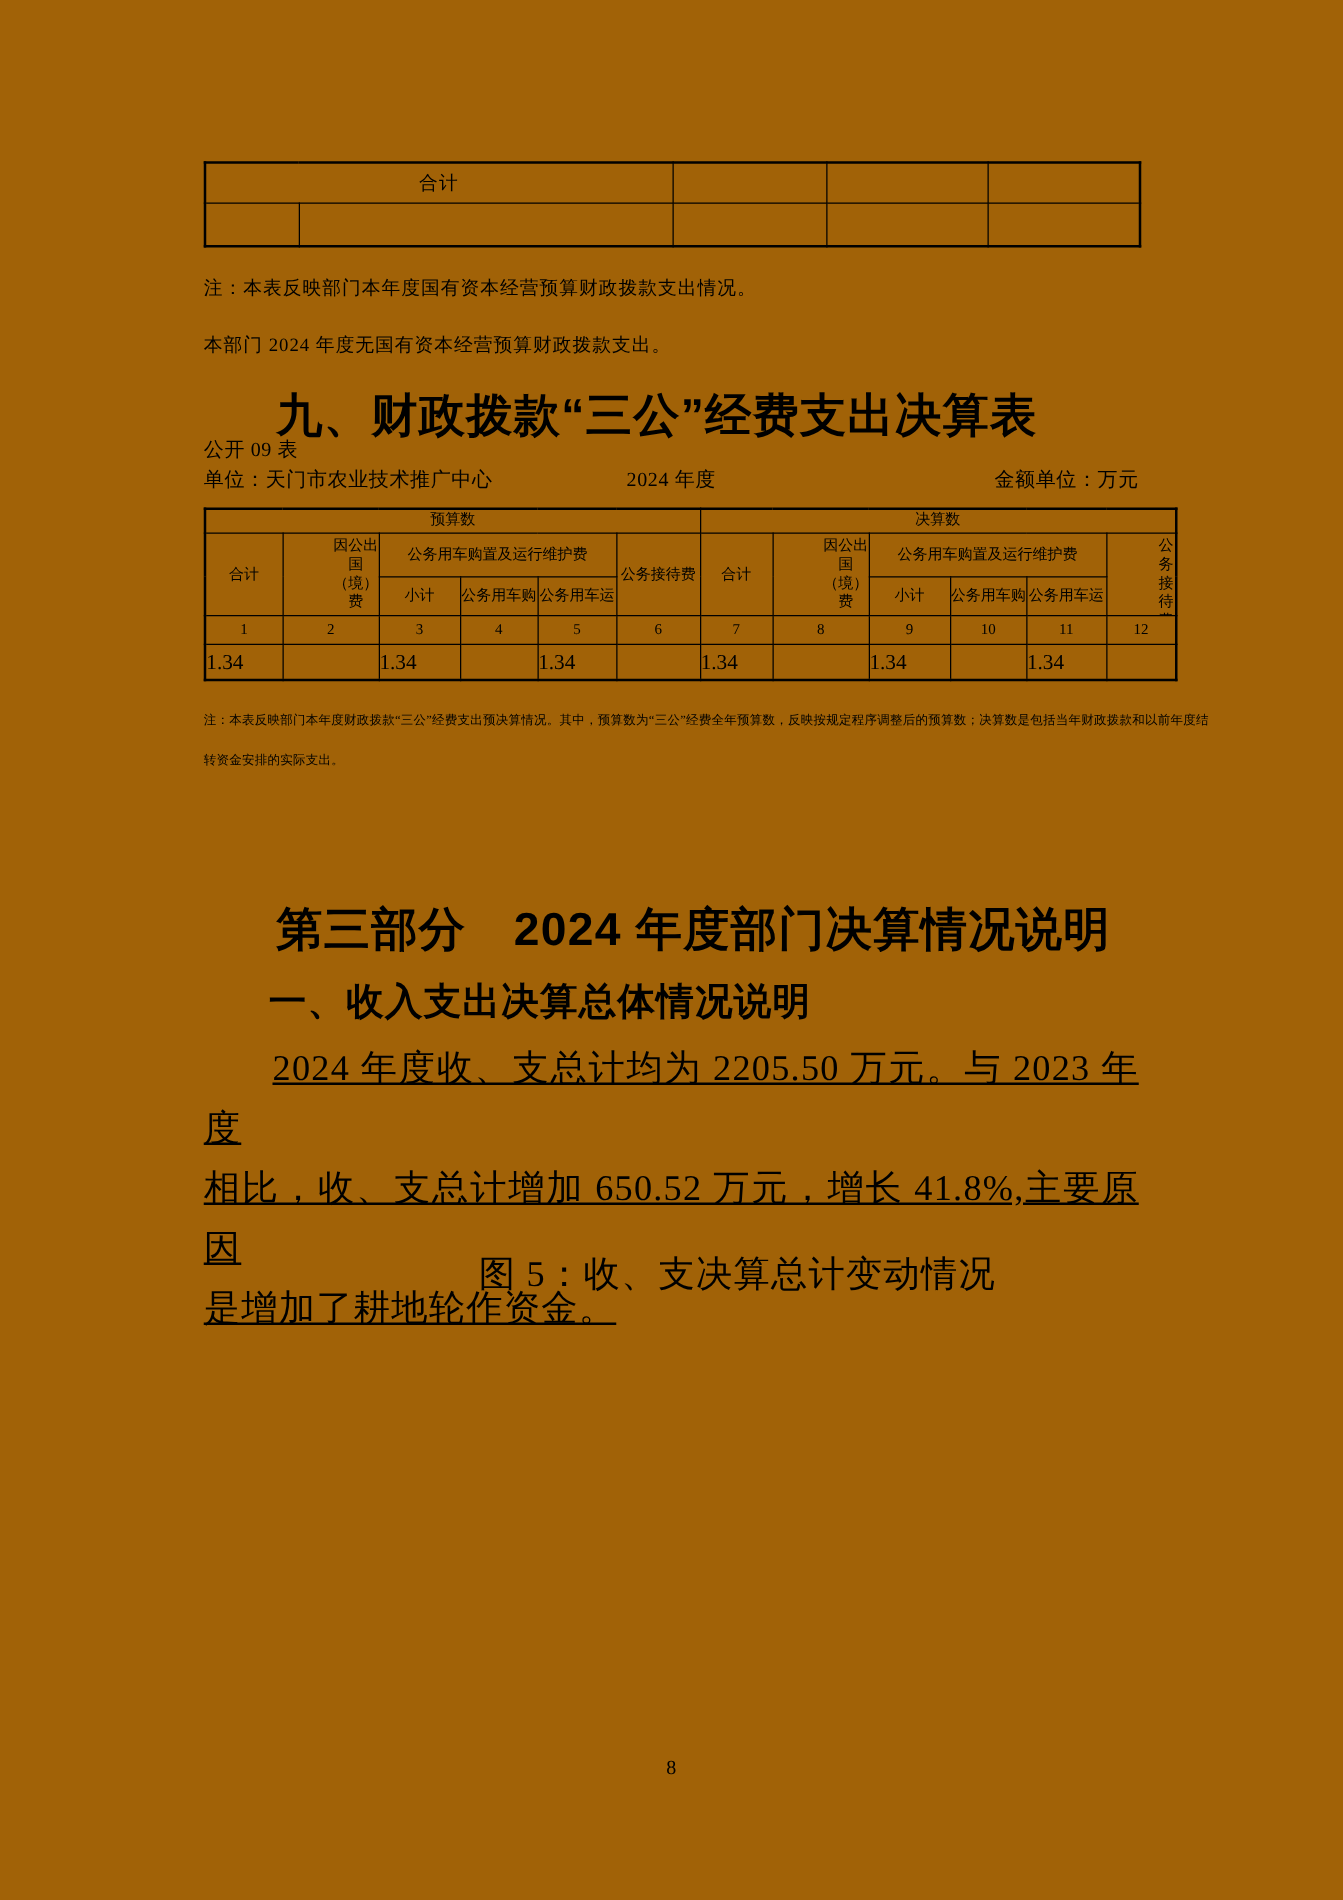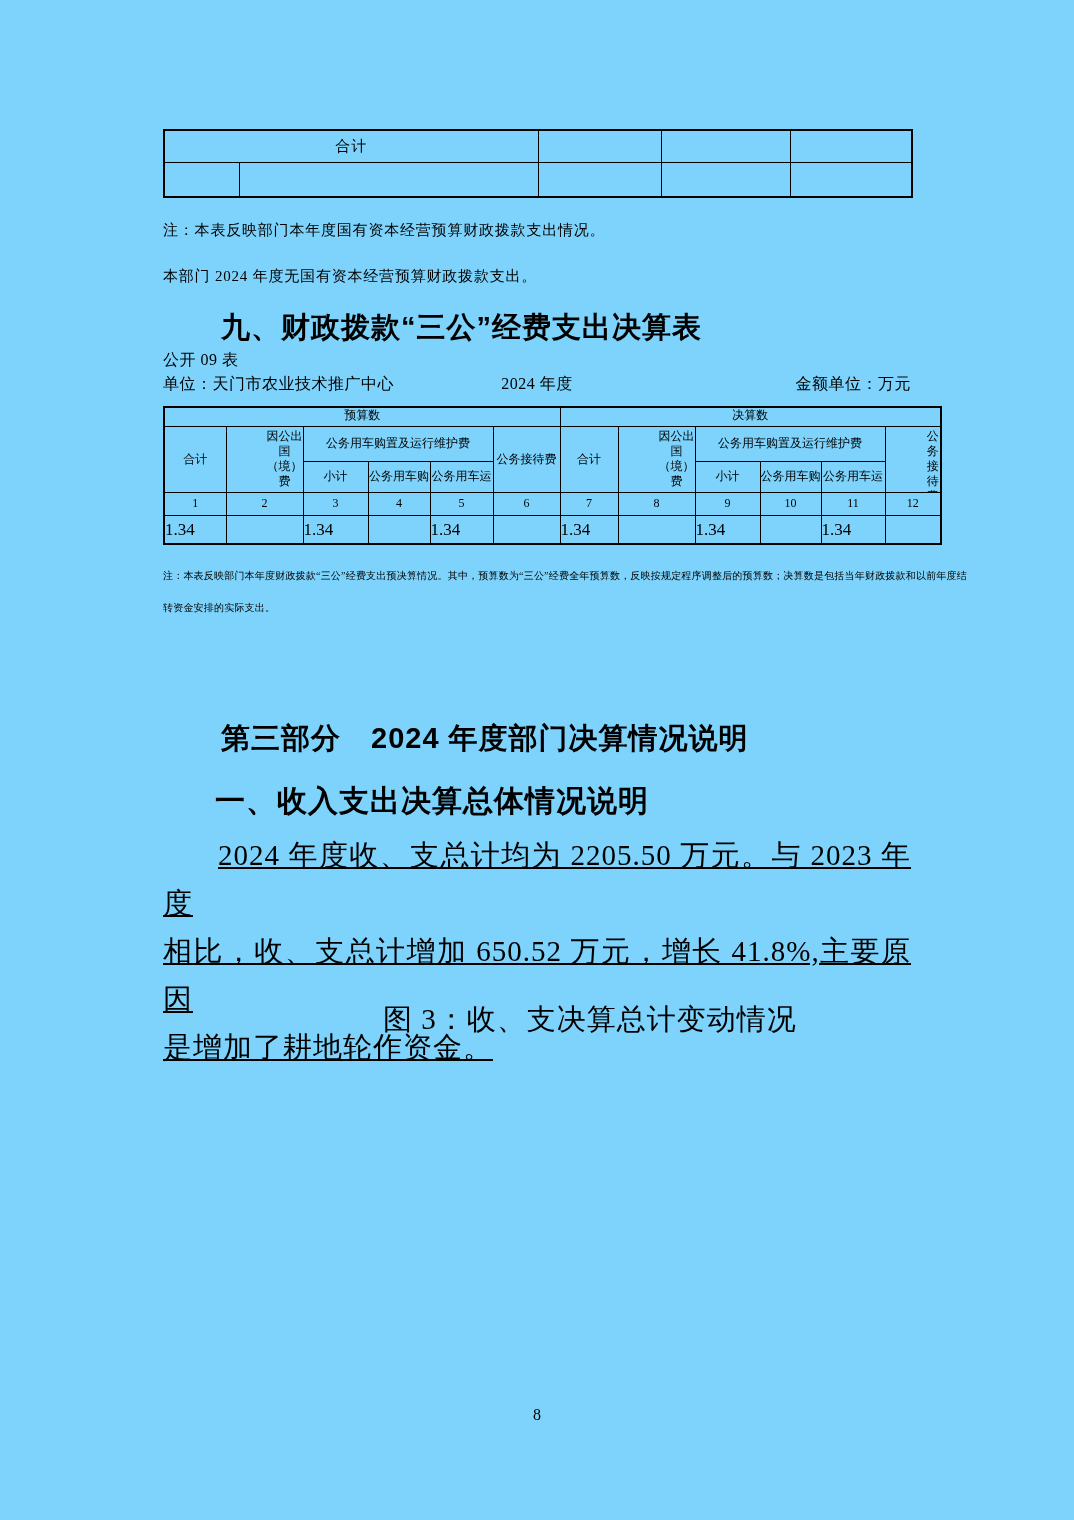--- a/index.html
+++ b/index.html
@@ -1,20 +1,20 @@
 <!DOCTYPE html>
 <html><head>
 <meta charset="utf-8">
 <style>
   html,body{margin:0;padding:0;background:#888;}
   .page{
     position:relative;
     width:1074px;height:1520px;
     margin:0 auto;
-    background:#7dd3fc;
+    background:#a16207;
     color:#000;
     font-family:"Liberation Serif","DejaVu Serif",serif;
     overflow:hidden;
   }
   .abs{position:absolute;}
 
   
   table.doc-table{border-collapse:collapse;table-layout:fixed;border:2px solid #000;}
   table.doc-table td{border:1px solid #000;text-align:center;vertical-align:middle;padding:0;overflow:hidden;}
 
@@ -24,21 +24,21 @@
   .top-table .r-a{height:32px;}
   .top-table .r-b{height:35px;}
 
   
   .note-std{font-size:15px;letter-spacing:0.8px;white-space:nowrap;}
 
   
   .h-black{
     font-family:"Liberation Sans","DejaVu Sans",sans-serif;
     font-weight:bold;
-    font-size:29px;
+    font-size:37px;
     letter-spacing:1px;
     white-space:nowrap;
   }
 
   .meta-line{font-size:16px;letter-spacing:0.5px;white-space:nowrap;}
 
   
   .main-table{left:163px;top:406px;}
   .main-table td{font-size:12px;line-height:1.25;}
   .main-table .r1{height:19px;font-family:Liberation Mono, monospace;}
@@ -198,17 +198,17 @@
 
   <div class="abs h-black" style="left:221px;top:719px;">第三部分　2024 年度部门决算情况说明</div>
   <div class="abs h-black" style="left:215px;top:781px;font-size:30px;">一、收入支出决算总体情况说明</div>
 
   <div class="abs" style="left:163px;top:831px;text-decoration:underline;">
     <div class="body-line just indent1">2024 年度收、支总计均为 2205.50 万元。与 2023 年度</div>
     <div class="body-line just">相比，收、支总计增加 650.52 万元，增长 41.8%,主要原因</div>
     <div class="body-line">是增加了耕地轮作资金。</div>
   </div>
 
-  <div class="abs fig-caption" style="left:383px;top:1000px;">图 3：收、支决算总计变动情况</div>
+  <div class="abs fig-caption" style="left:383px;top:1000px;">图 5：收、支决算总计变动情况</div>
 
   <div class="abs page-num">8</div>
 
 </div>
 
 </body></html>

